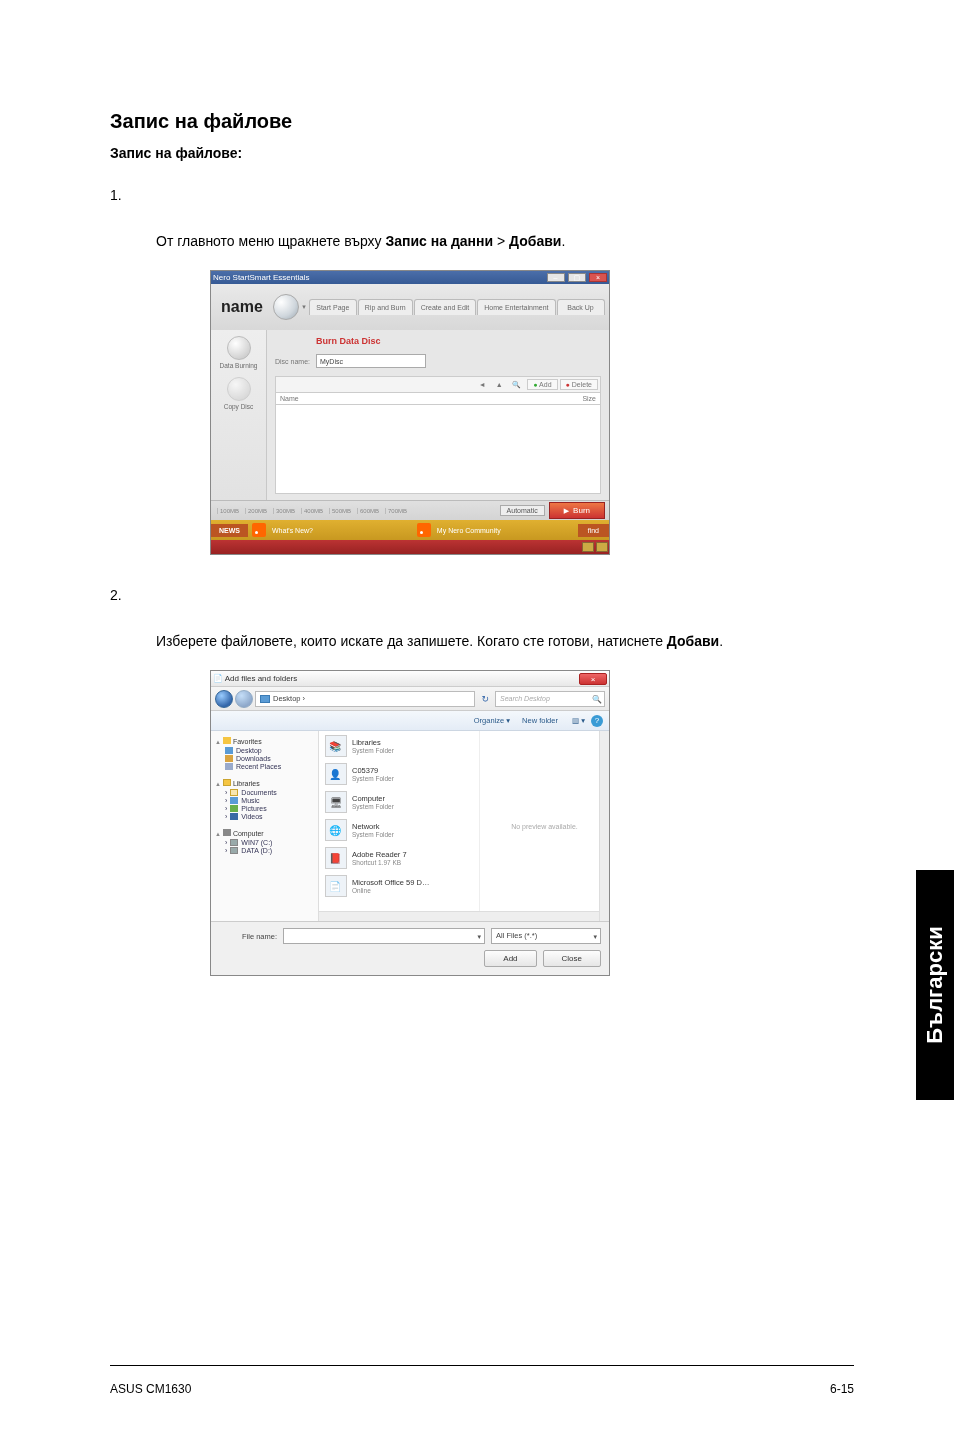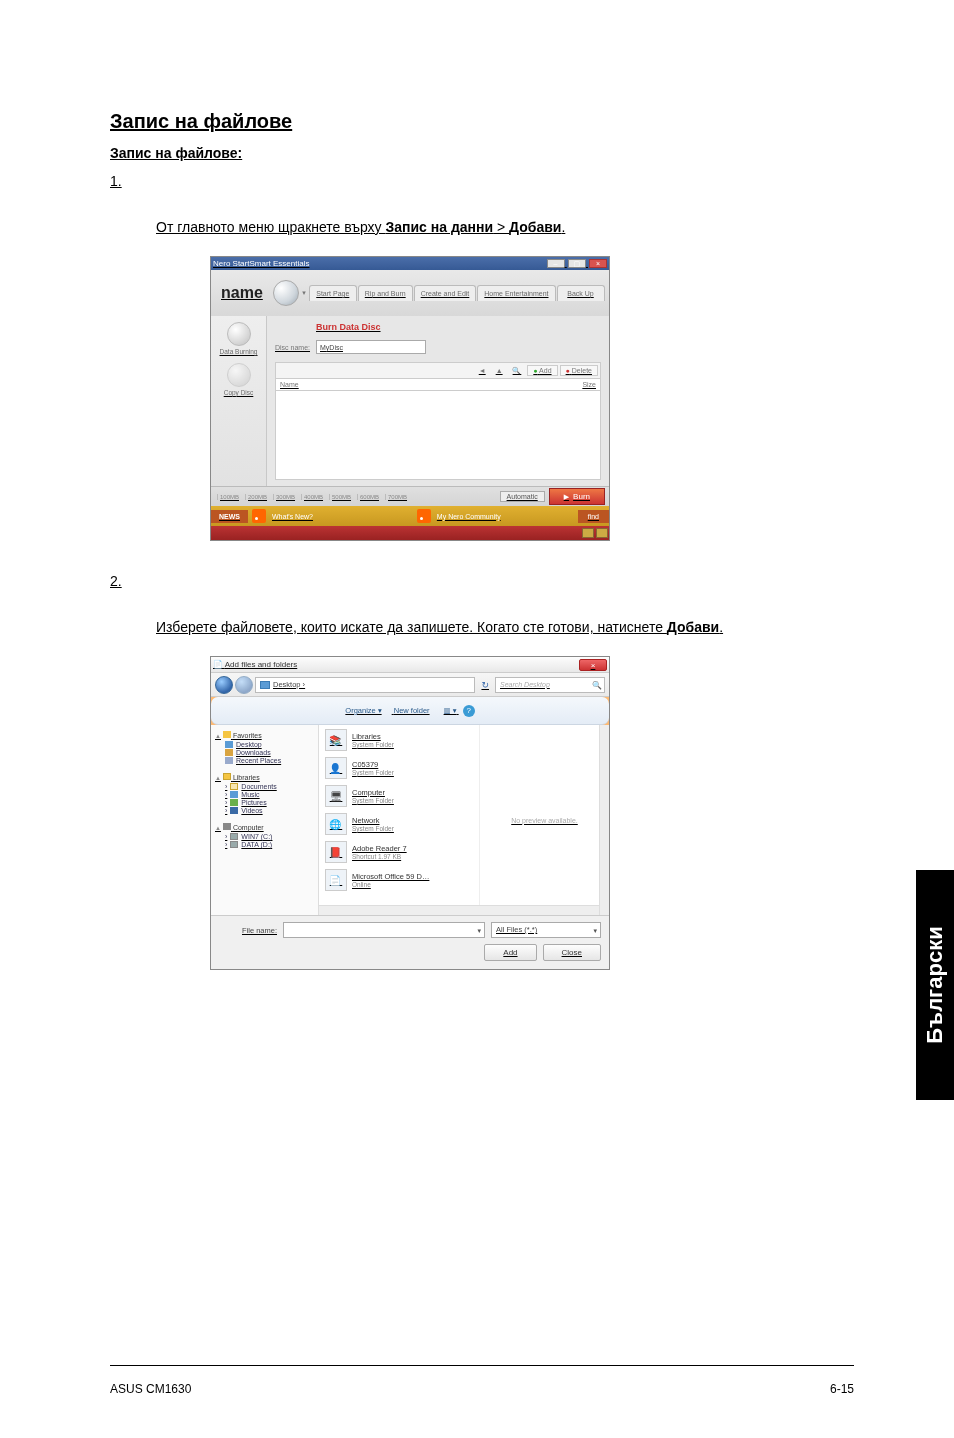--- a/index.html
+++ b/index.html
@@ -8,31 +8,30 @@
     height: 1438px;
     background: #fff;
     font-family: Arial, sans-serif;
     position: relative;
     color: #000;
   }
   .page {
     padding: 110px 100px 36px 110px;
     position: relative;
     height: 100%;
-    text-decoration: underline;
   }
   h2.section-title {
     font-size: 20px;
     font-weight: bold;
     margin-bottom: 12px;
   }
   h3.section-sub {
     font-size: 14px;
     font-weight: bold;
-    margin-bottom: 10px;
+    margin-bottom: 24px;
   }
   ol.steps { list-style: none; }
   ol.steps li {
     font-size: 14px;
     line-height: 1.5;
     margin-bottom: 18px;
     display: flex;
   }
   .step-num { width: 46px; flex: 0 0 46px; }
   .step-body { flex: 1; margin-top: 46px; }
@@ -165,23 +164,23 @@
     font-size:7.5px;line-height:14px;padding:0 4px;display:flex;align-items:center;gap:3px;
   }
   .fdlg .crumb .dicon{width:10px;height:8px;background:#5a9bd5;border:1px solid #3a7bb5;}
   .fdlg .refresh{font-size:9px;color:#36a;padding:0 4px;}
   .fdlg .search{
     width:110px;border:1px solid #bbb;background:#fff;height:16px;
     font-size:7px;color:#aaa;font-style:italic;padding:0 14px 0 4px;line-height:14px;position:relative;
   }
   .fdlg .search::after{content:"🔍";position:absolute;right:2px;top:1px;font-size:8px;font-style:normal;color:#5a8;}
   .fdlg .cmdrow{
-    height:28px;background:linear-gradient(#f4f8fc,#e4ecf6);
-    display:flex;align-items:center;justify-content:center;padding:0 6px;
-    border-bottom:1px solid #ccd6e2;color:#2a5a8a;font-size:7.5px;border-radius:7px;
+    height:20px;background:linear-gradient(#f4f8fc,#e4ecf6);
+    display:flex;align-items:center;justify-content:flex-end;padding:0 6px;
+    border-bottom:1px solid #ccd6e2;color:#2a5a8a;font-size:7.5px;
   }
   .fdlg .cmdrow .lft span{margin-right:10px;}
   .fdlg .cmdrow .rgt span{margin-left:4px;}
   .fdlg .cmdrow .help{
     width:12px;height:12px;border-radius:50%;background:#3a9bd5;color:#fff;
     display:inline-block;text-align:center;line-height:12px;font-size:8px;
   }
   .fdlg .body{display:flex;height:190px;}
   .fdlg .tree{
     width:108px;background:#fafafa;border-right:1px solid #ddd;padding:4px 2px;overflow:hidden;

